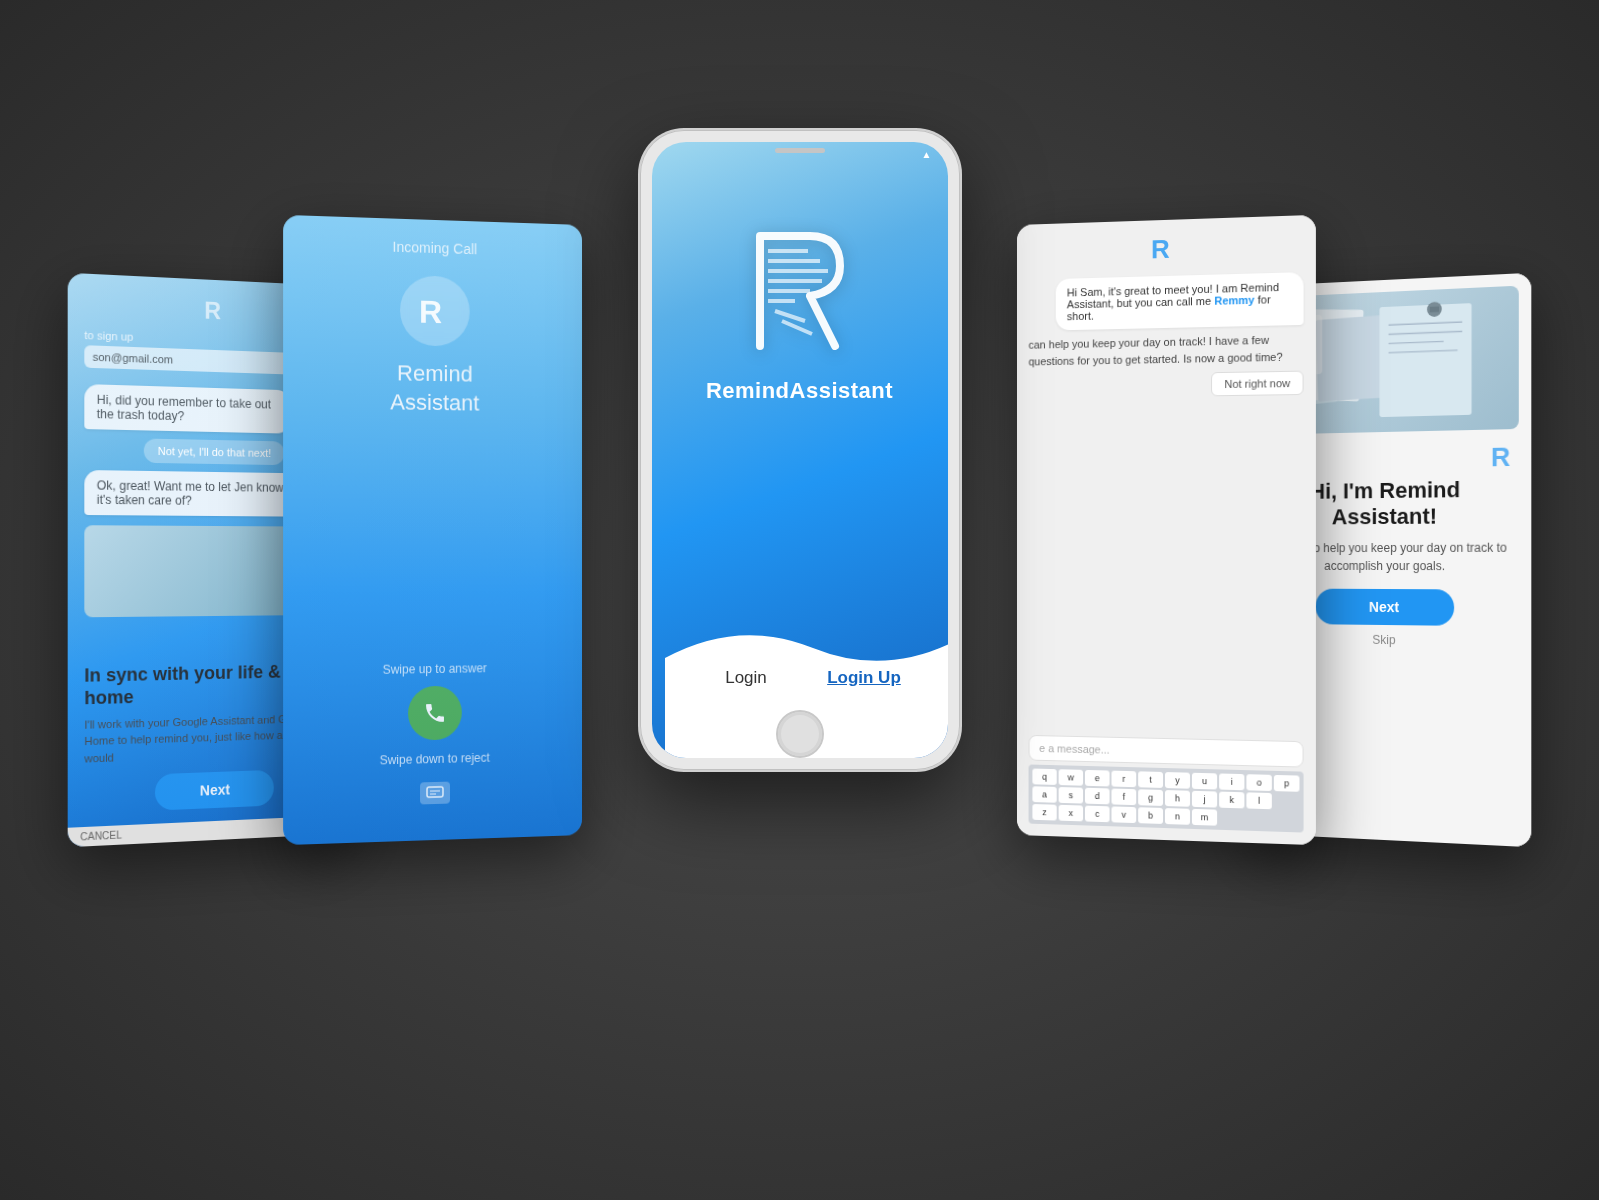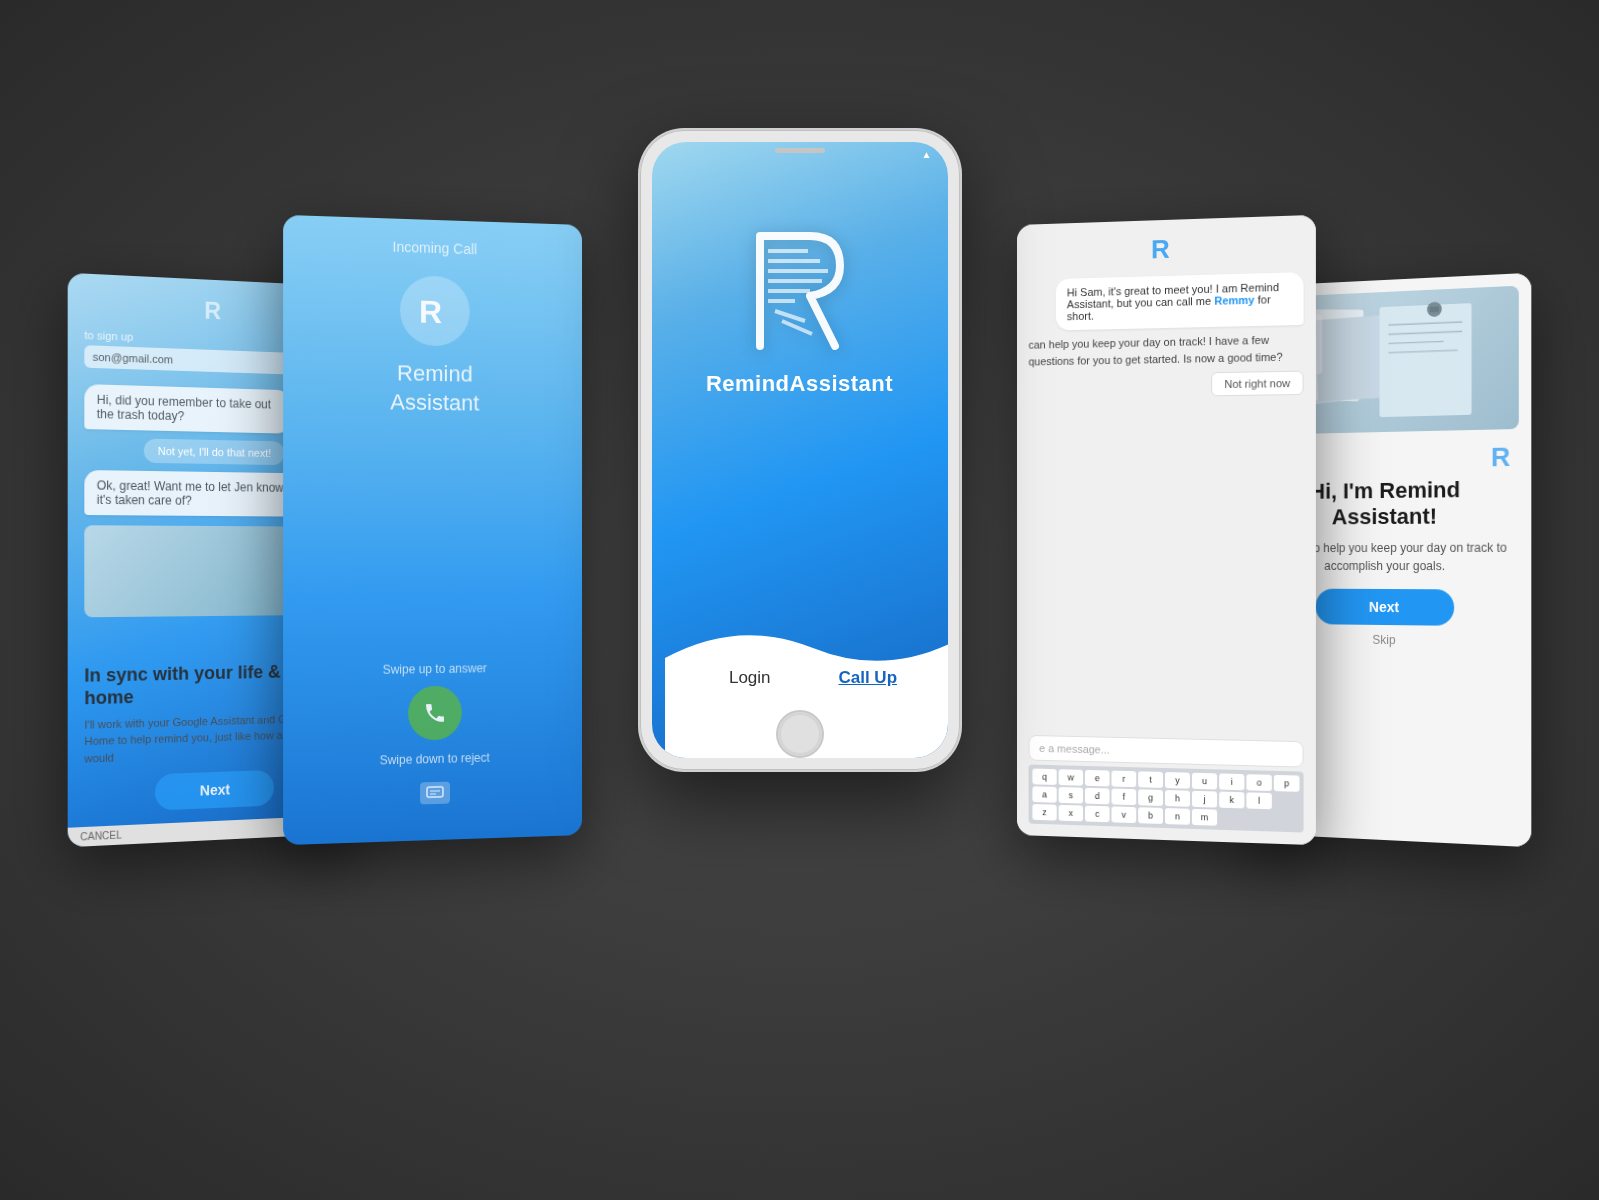--- a/index.html
+++ b/index.html
@@ -159,21 +159,21 @@
     .logo-r svg {
       width: 120px;
       height: 130px;
       filter: drop-shadow(0 2px 8px rgba(0,0,0,0.2));
     }
 
     .app-name {
       color: white;
       font-size: 22px;
       font-weight: 400;
-      margin-top: 15px;
+      margin-top: 22px;
       letter-spacing: 0.5px;
     }
 
     .app-name span {
       font-weight: 700;
     }
 
     .phone-wave {
       margin-top: auto;
       width: 100%;
@@ -697,21 +697,21 @@
       <div class="app-name">
         <span>Remind</span><span>Assistant</span>
       </div>
 
       <div class="phone-wave">
         <svg viewBox="0 0 296 160" preserveAspectRatio="none" xmlns="http://www.w3.org/2000/svg">
           <path d="M0,60 Q74,20 148,50 Q222,80 296,40 L296,160 L0,160 Z" fill="white"></path>
         </svg>
         <div class="phone-bottom-actions">
           <button class="login-btn">Login</button>
-          <button class="signup-btn">Call Up</button>
+          <button class="signup-btn">Login Up</button>
         </div>
       </div>
     </div>
   </div>
 </div>
 
 <div class="screen-card card-center-right">
   <div class="card-cr-inner">
 
     <div class="cr-logo">

